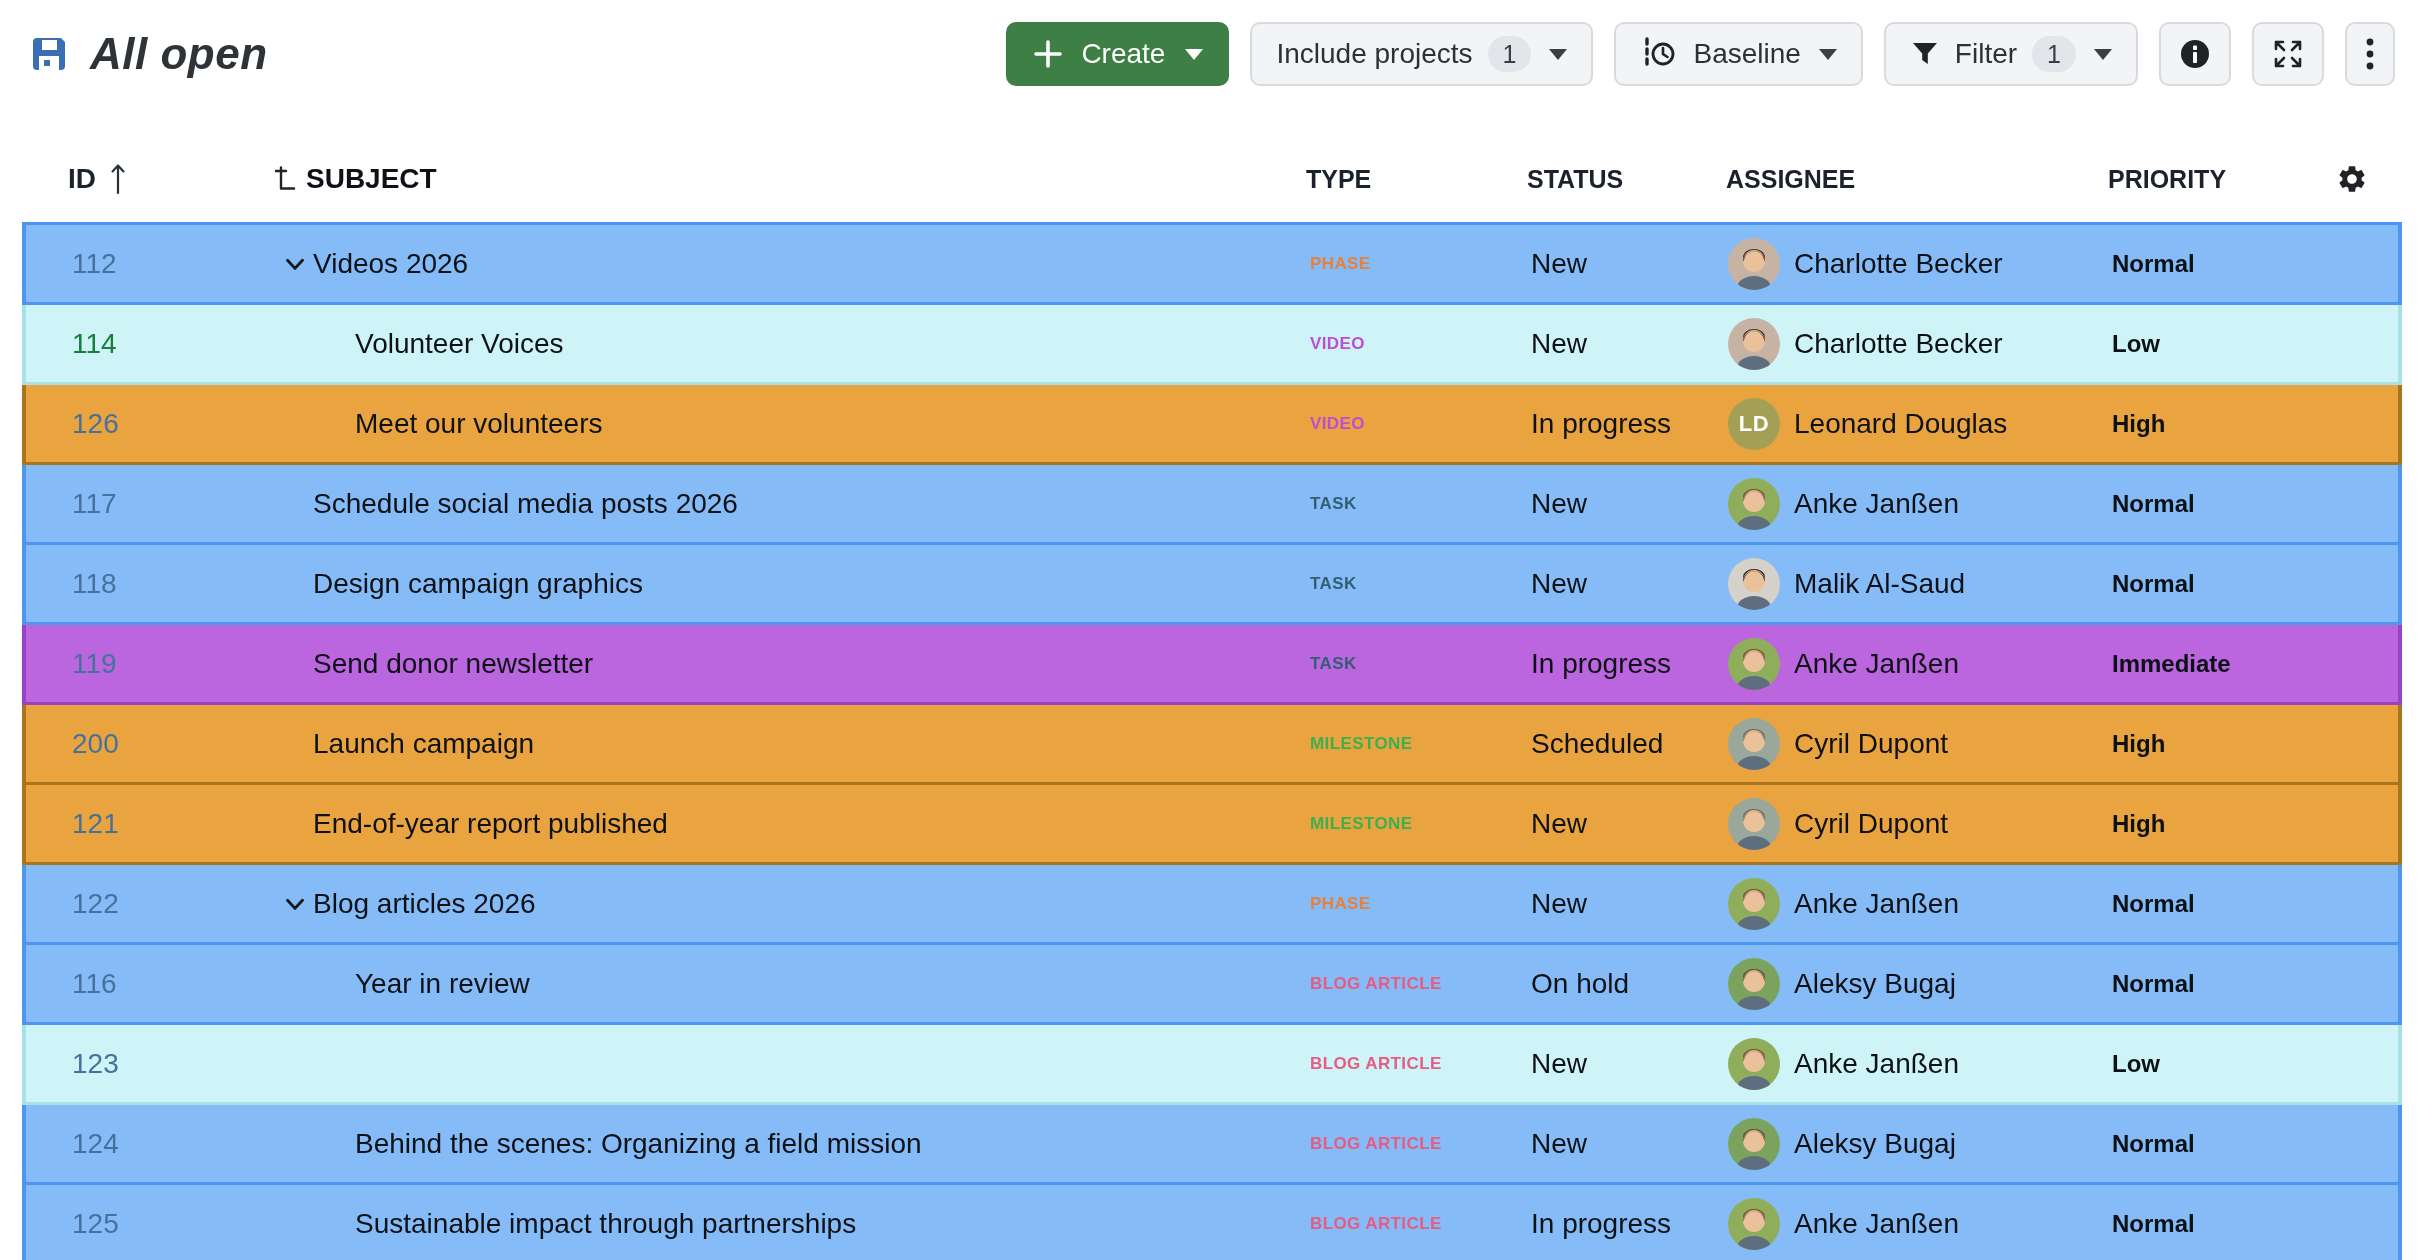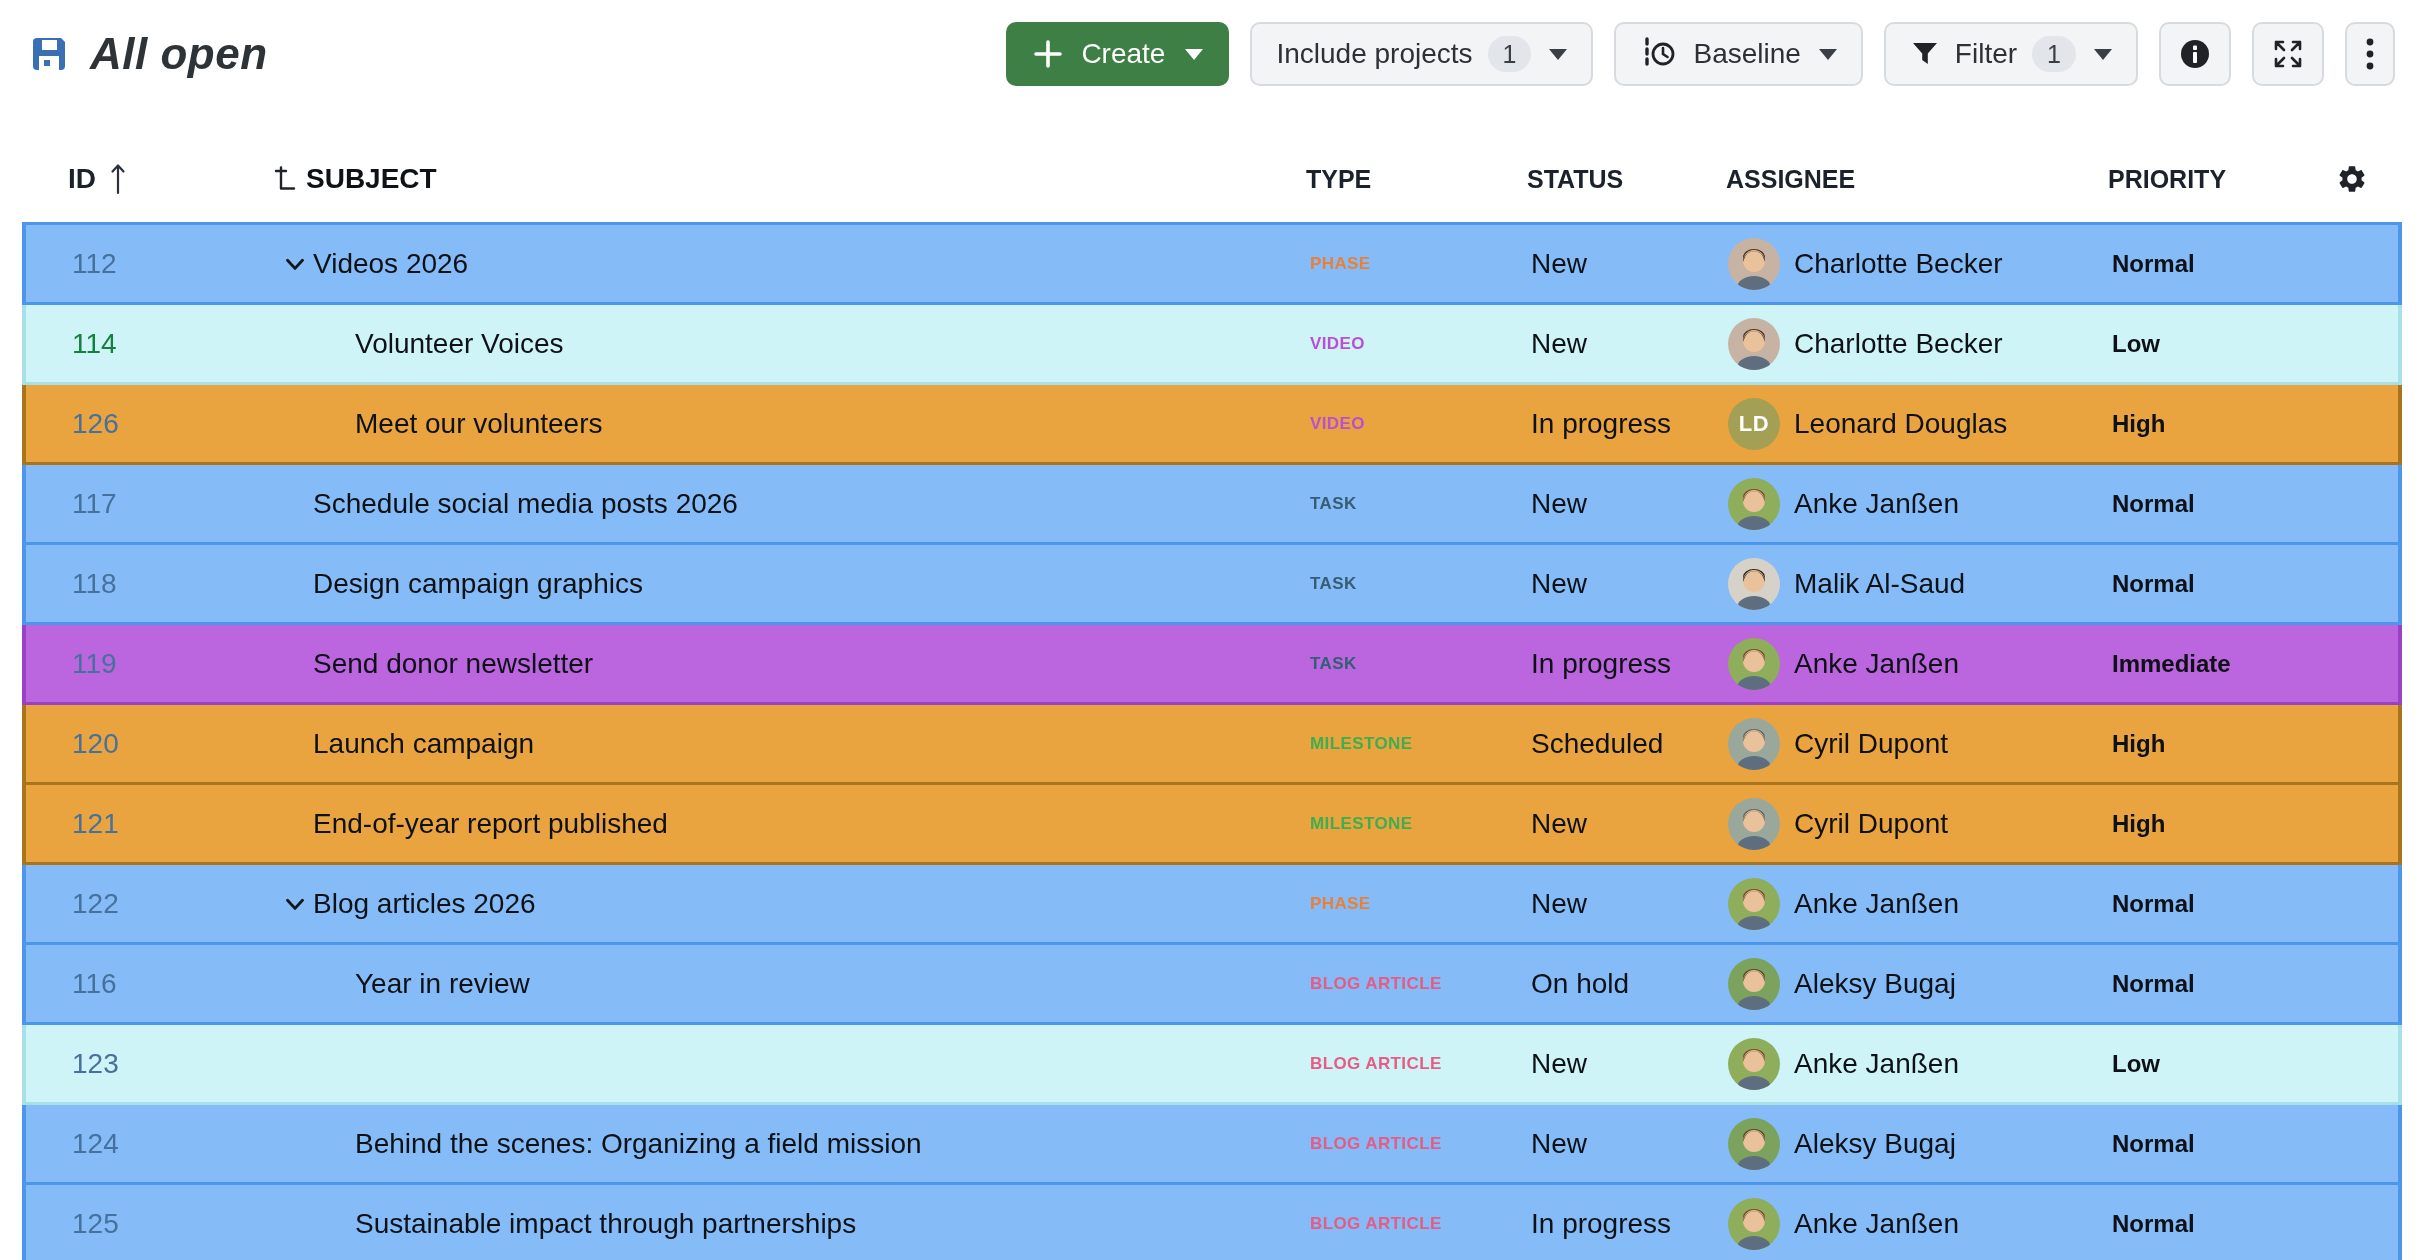--- a/index.html
+++ b/index.html
@@ -304,21 +304,21 @@
                 <path d="M15 24 a11 11 0 0 1 22 0 l-2 -5 a10 10 0 0 0 -18 0 z" fill="#7a4a32"></path>
                 <path d="M15 23 a11 11 0 0 1 22 0 v-4 a11 8 0 0 0 -22 0 z" fill="#7a4a32"></path>
               </svg>
             </span>
             <span>Anke Janßen</span>
           </div>
           <div class="cell c-priority">Immediate</div>
           <div class="cell"></div>
         </div>
         <div class="grid row" style="background: rgb(233, 164, 63); border-bottom: 3px solid rgb(169, 116, 27); border-left: 4px solid rgb(169, 116, 27); border-right: 4px solid rgb(169, 116, 27);">
-          <div class="cell c-id" style="color: rgb(70, 113, 156);">120</div>
+          <div class="cell c-id" style="color: rgb(70, 113, 156);">200</div>
           <div class="cell c-subject">
             <span class="chev-slot"></span>
             <span>Launch campaign</span>
           </div>
           <div class="cell c-type" style="color: rgb(63, 174, 78);">MILESTONE</div>
           <div class="cell c-status">Scheduled</div>
           <div class="cell c-assignee">
             <span class="avatar" style="background: rgb(154, 168, 155);">
               <svg width="52" height="52" viewBox="0 0 52 52">
                 <ellipse cx="26" cy="50" rx="17" ry="12" fill="#5f6e7e"></ellipse>

